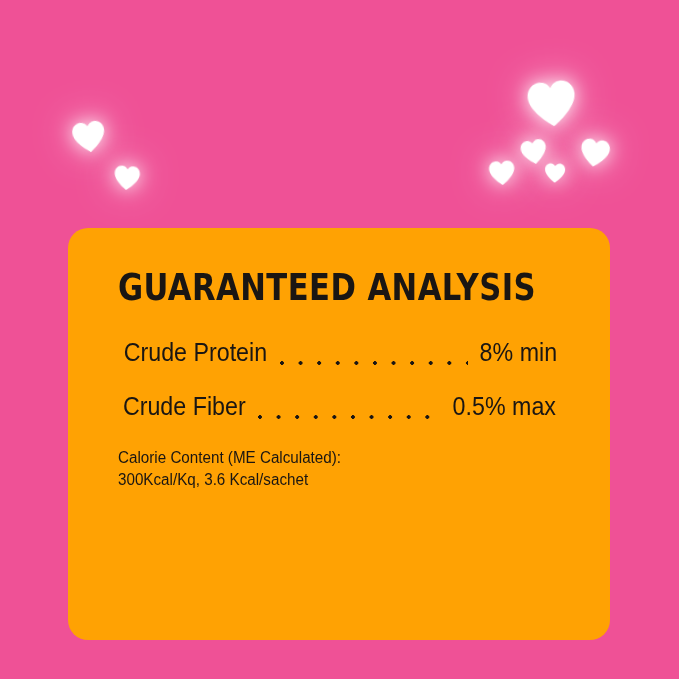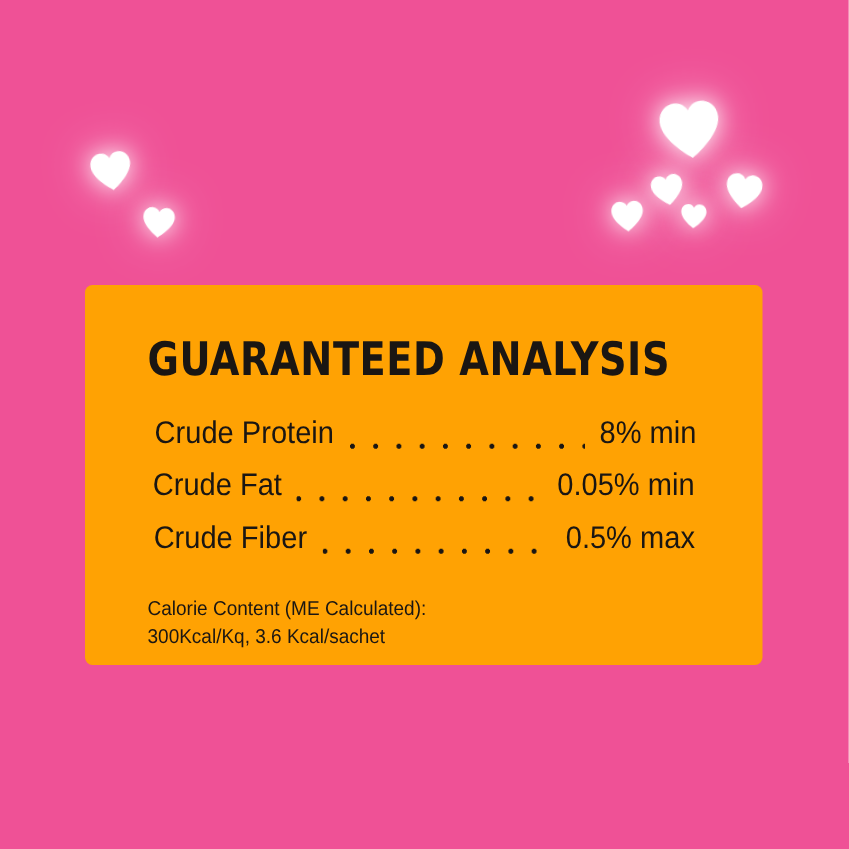--- a/index.html
+++ b/index.html
@@ -29,23 +29,23 @@
   }
   .heart svg { display: block; width: 100%; height: 100%; }
   .heart path { fill: #ffffff; }
 
   
   #card {
     position: absolute;
     left: 68px;
     top: 228px;
     width: 542px;
-    height: 304px;
+    height: 412px;
     background: #FFA203;
-    border-radius: 6px;
+    border-radius: 20px;
     box-sizing: border-box;
   }
 
   #card-inner {
     position: absolute;
     left: 50px;
     top: 40px;
     width: 442px;
   }
 
@@ -61,26 +61,27 @@
     white-space: nowrap;
   }
 
   #rows {
     margin-top: 23px;
   }
 
   .row {
     position: relative;
     display: flex;
-    align-items: flex-start;
+    align-items: center;
     height: 42px;
     font-size: 25px;
     line-height: 30px;
     color: #1A1613;
     white-space: nowrap;
+    margin-top: 12px;
   }
   .row-label {
     transform: scaleX(0.93);
     transform-origin: left baseline;
     flex: 0 0 auto;
     padding-right: 8px;
   }
   .row-dots {
     flex: 1 1 auto;
     position: relative;
@@ -165,25 +166,20 @@
 
       <div id="title">GUARANTEED ANALYSIS</div>
 
       <div id="rows">
           <div class="row">
             <span class="row-label">Crude Protein</span>
             <span class="row-dots"></span>
             <span class="row-value">8% min</span>
           </div>
           <div class="row">
-            <span class="row-label">Crude Fat</span>
-            <span class="row-dots"></span>
-            <span class="row-value">0.05% min</span>
-          </div>
-          <div class="row">
             <span class="row-label">Crude Fiber</span>
             <span class="row-dots"></span>
             <span class="row-value">0.5% max</span>
           </div>
         </div>
 
       <div id="calories">
         <div>Calorie Content (ME Calculated):</div>
         <div>300Kcal/Kq, 3.6 Kcal/sachet</div>
       </div>

